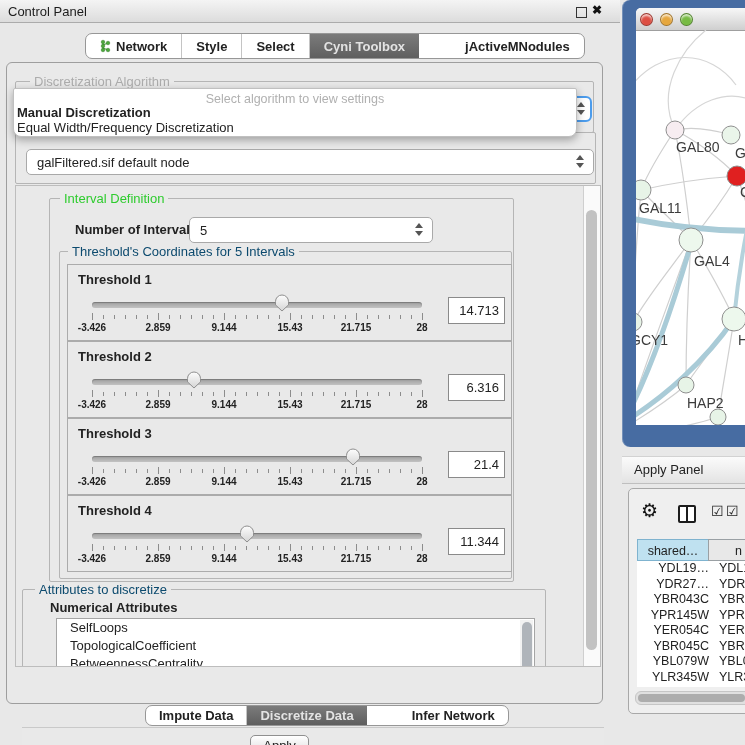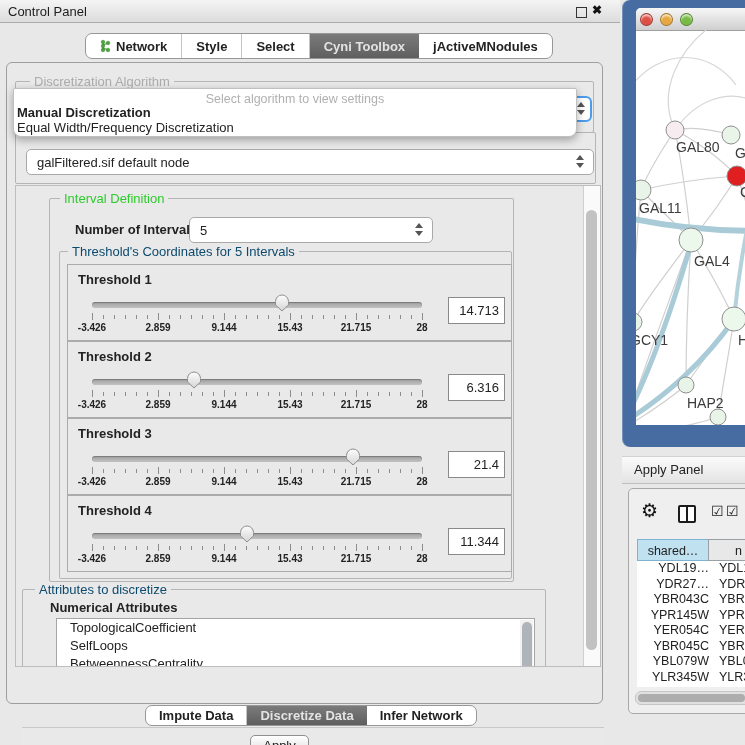--- a/index.html
+++ b/index.html
@@ -10,21 +10,21 @@
   
   .titlebar{left:0;top:0;width:620px;height:22px;
     background:linear-gradient(#F4F4F4,#DCDCDC);border-bottom:1px solid #ABABAB;}
   .titlebar-text{left:8px;top:4px;font-size:13px;color:#1c1c1c;}
   .float-btn{left:576px;top:7px;width:9px;height:9px;border:1.5px solid #333;background:transparent;}
   .close-btn{left:592px;top:3px;font-size:12px;font-weight:bold;color:#111;}
   .seg-row{left:85px;top:33px;height:24px;display:flex;border:1px solid #979797;border-radius:7px;
     background:#FFF;overflow:hidden;}
   .seg{padding:0 14px;display:flex;align-items:center;gap:5px;font-weight:bold;color:#222;
     border-right:1px solid #C4C4C4;white-space:nowrap;cursor:default;}
-  .seg:last-child{border-right:none;}
+  .seg:last-child{border-right:none;margin-left:32px;}
   .seg.sel{background:linear-gradient(#7B7B7B,#5F5F5F);color:#E3E3E3;border-right:none;}
   .outer-panel{left:6px;top:62px;width:595px;height:640px;background:#E9E9E9;
     border:1px solid #9E9E9E;border-radius:6px;}
   .group{border:1px solid #B5B5B5;border-radius:2px;background:#E9E9E9;}
   .group-title{position:absolute;top:-8px;background:#E9E9E9;padding:0 4px;font-size:13px;}
   .g-green{color:#2ECC2E;}
   .g-blue{color:#0c4a6e;}
   .g-faint{color:#ACACAC;}
   .combo{background:#FFF;border:1px solid #A9A9A9;border-radius:5px;display:flex;align-items:center;}
   .combo-text{padding-left:10px;}
@@ -383,22 +383,22 @@
         </div>
     </div>
 
     <div class="abs group" style="left:6px;top:403px;width:522px;height:90px;">
       <span class="group-title g-blue" style="left:12px;">Attributes to discretize</span>
       <div class="abs" style="left:27px;top:10px;font-weight:bold;">Numerical Attributes</div>
       <div class="abs attr-list" style="left:33px;top:28px;width:477px;height:48px;" id="attr-list">
         <div class="list-vsb">
           <div class="list-vsb-thumb"></div>
         </div>
-      <div class="attr-item">TopologicalCoefficient</div>
-          <div class="attr-item">SelfLoops</div>
+      <div class="attr-item">SelfLoops</div>
+          <div class="attr-item">TopologicalCoefficient</div>
           <div class="attr-item">BetweennessCentrality</div>
         </div>
     </div>
 
     <div class="abs vsb-track">
       <div class="abs vsb-thumb" style="top:24px;height:440px;"></div>
     </div>
   </div>
 
   <div class="abs bottombar">

